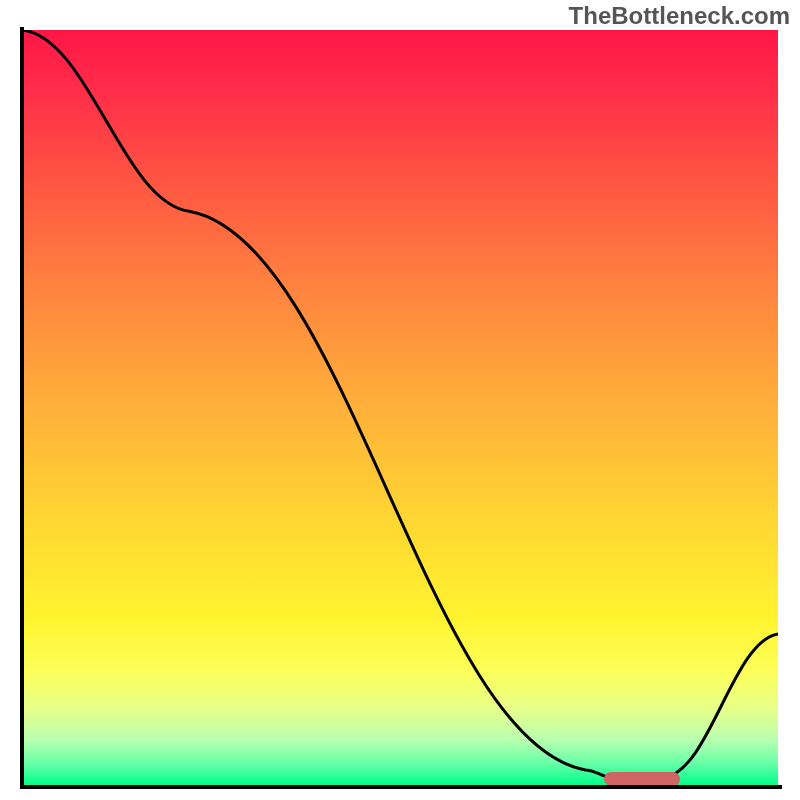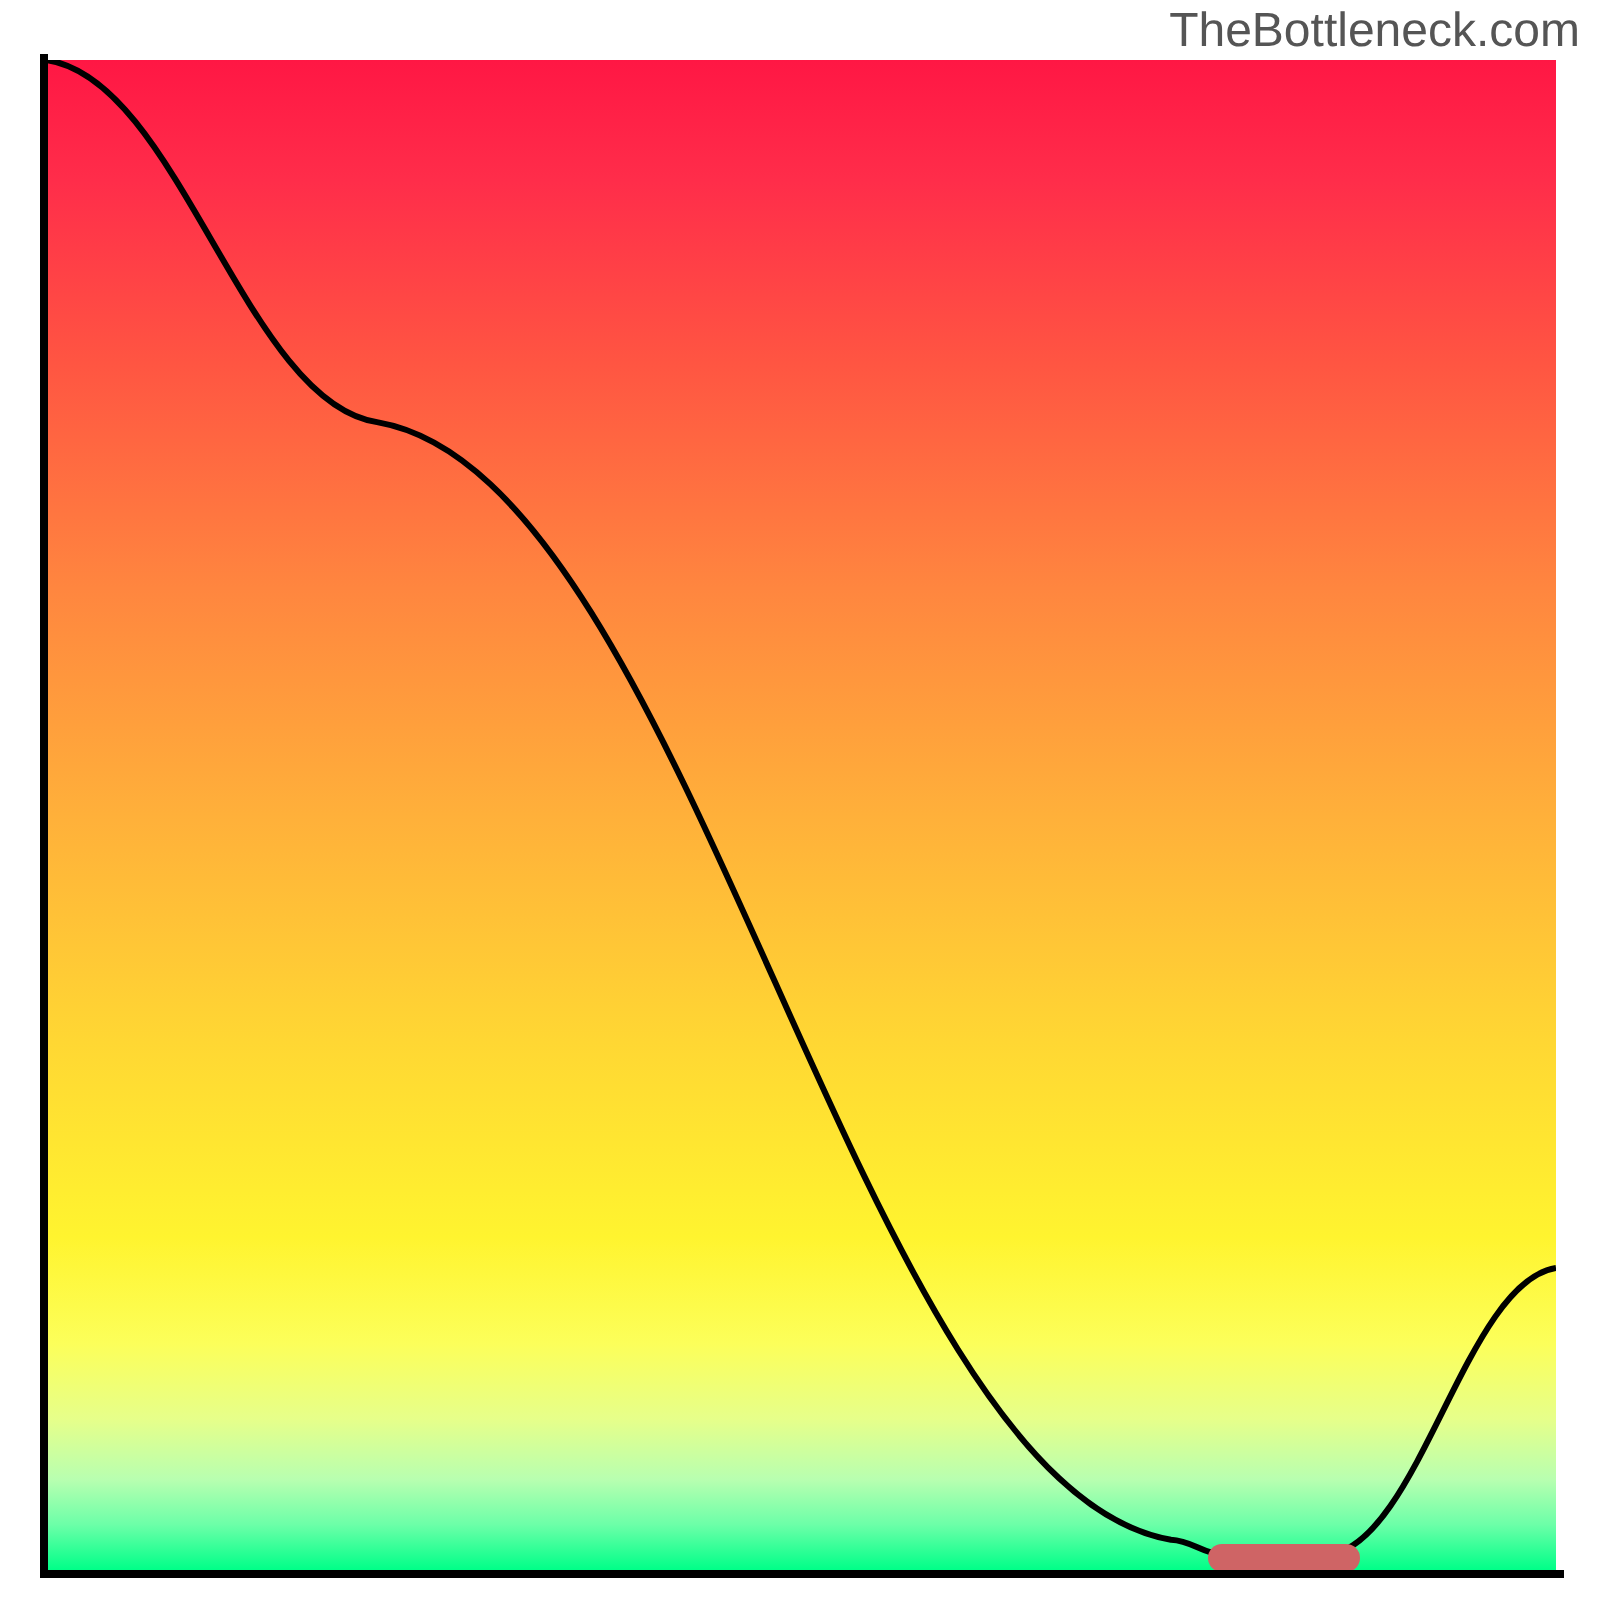--- a/index.html
+++ b/index.html
@@ -13,21 +13,21 @@
   .container {
     position: relative;
     width: 800px;
     height: 800px;
   }
   .watermark {
     position: absolute;
     top: 2px;
     right: 10px;
     font-size: 24px;
-    font-weight: normal;
+    font-weight: bold;
     color: #555555;
     z-index: 10;
   }
   .chart-frame {
     position: absolute;
     left: 23px;
     top: 30px;
     width: 755px;
     height: 755px;
   }

